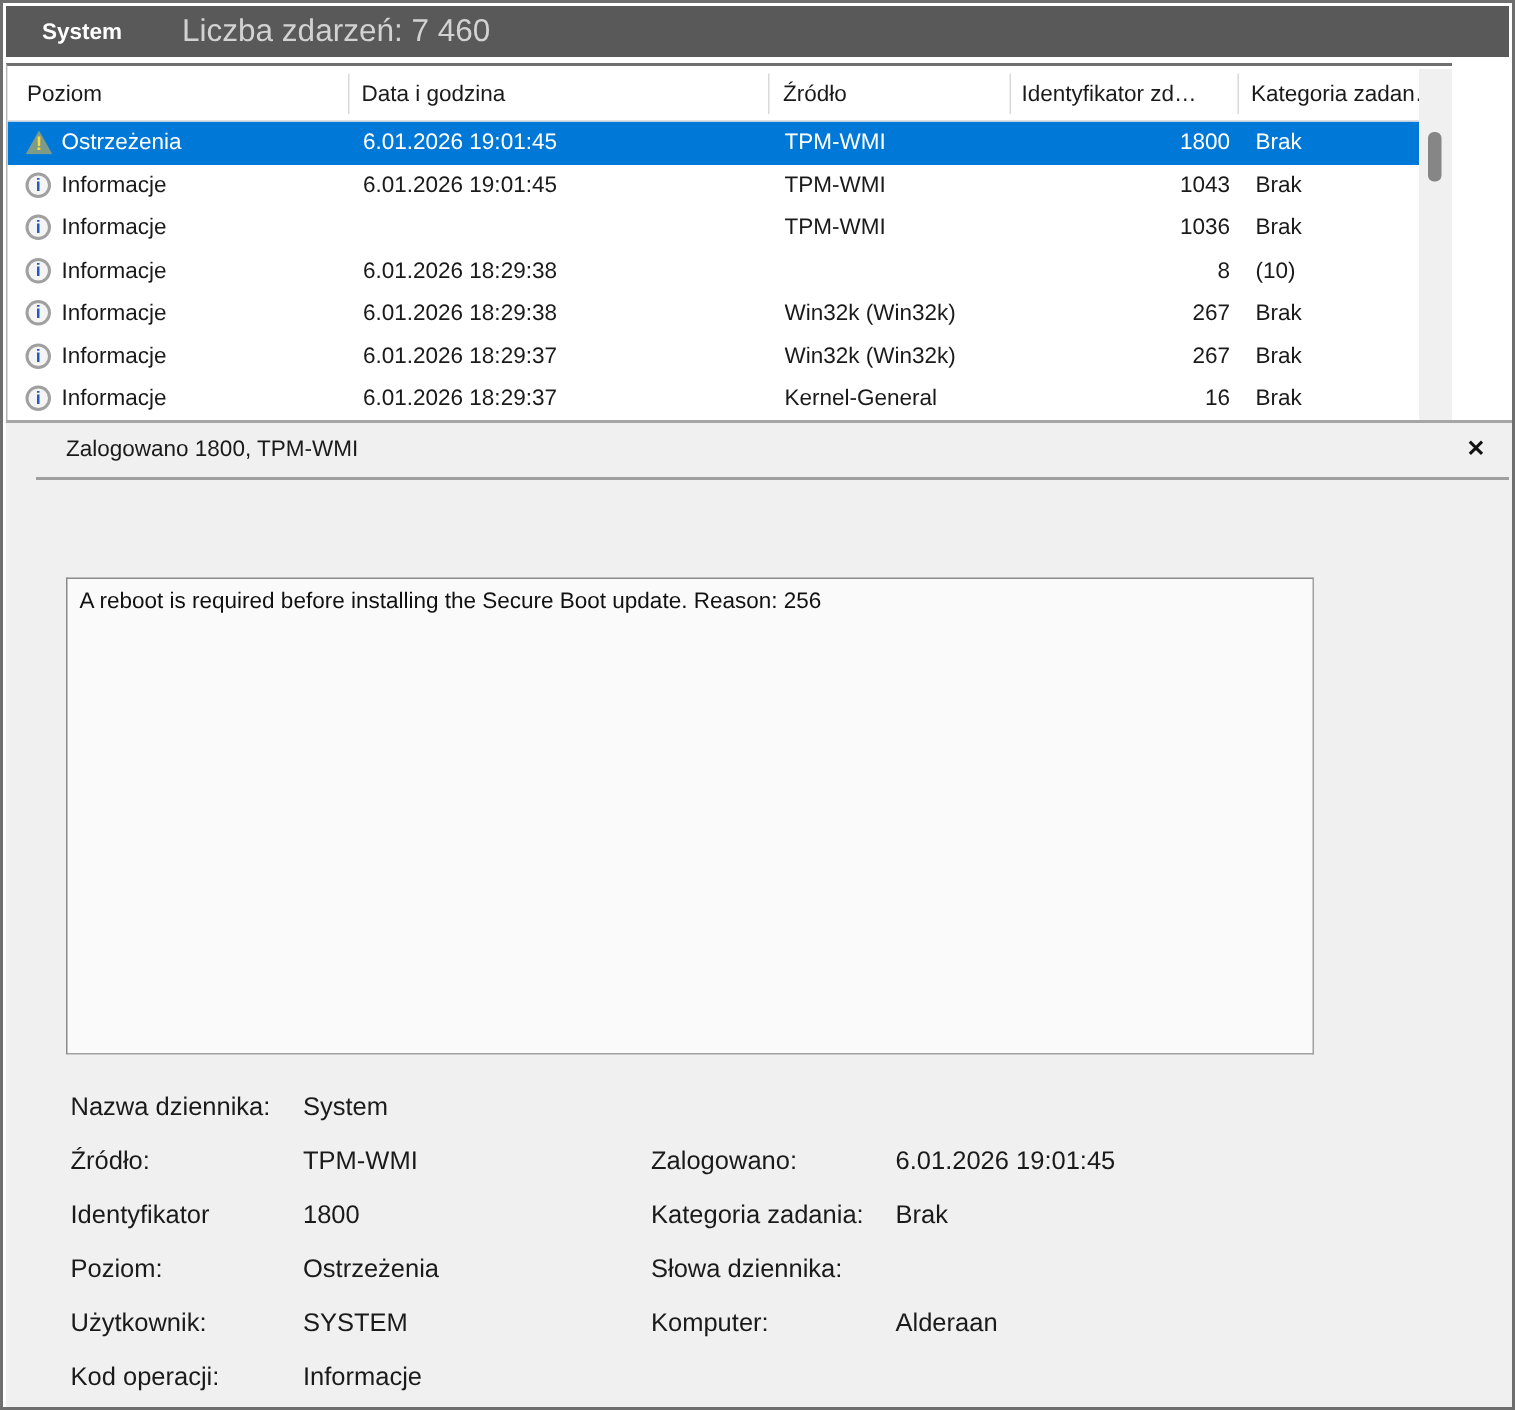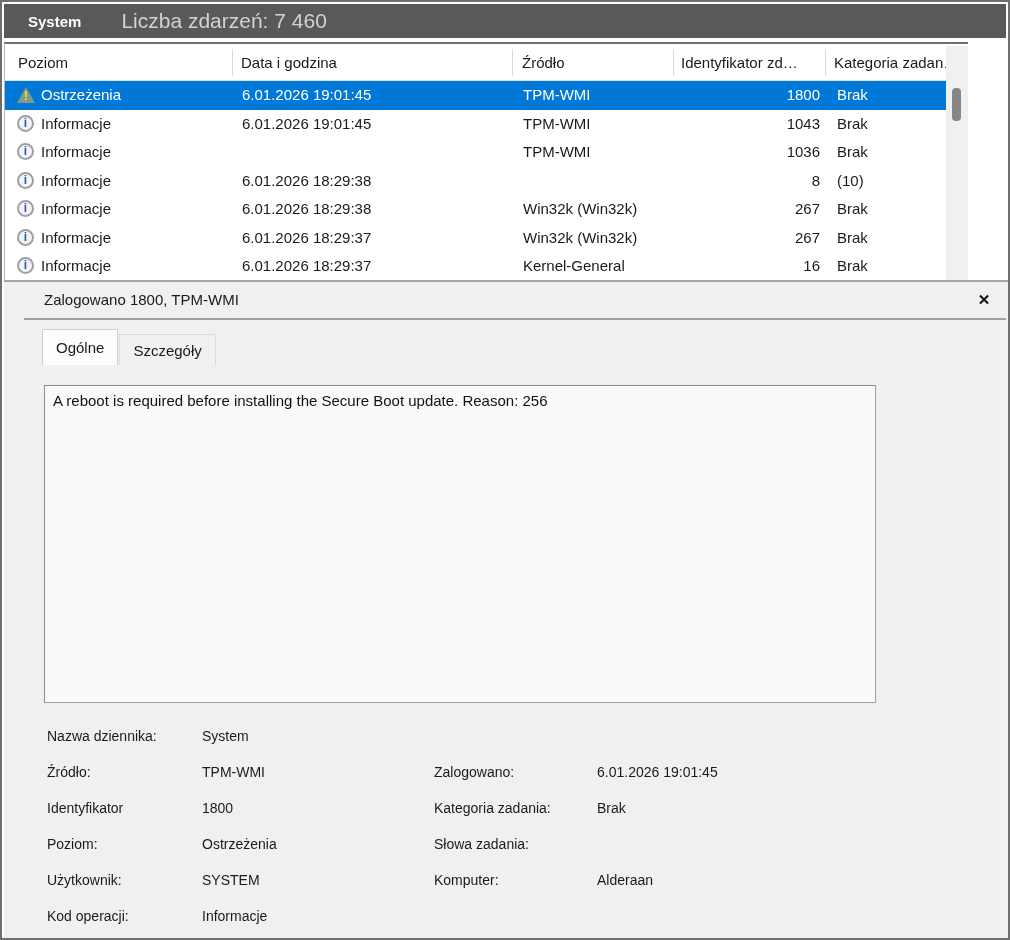--- a/index.html
+++ b/index.html
@@ -72,21 +72,21 @@
   .tab{
     font-size:15px;color:#1a1a1a;padding:0 13px;height:31px;line-height:31px;
     background:#f1f1f1;border:1px solid #dcdcdc;border-bottom:none;margin-right:1px;
   }
   .tab.active{background:#fdfdfd;height:36px;line-height:36px;border-color:#d0d0d0;}
   .msgbox{
     position:absolute;left:40px;top:103px;width:832px;height:318px;
     background:#fafafa;border:1px solid #a0a0a0;border-left-color:#8a8a8a;border-top-color:#8a8a8a;
     padding:6px 8px;font-size:15px;color:#111;overflow:hidden;
   }
-  .fld{position:absolute;font-size:14px;color:#1a1a1a;white-space:nowrap;}
+  .fld{position:absolute;font-size:17px;color:#1a1a1a;white-space:nowrap;}
   .lbl-l{left:43px;}  .val-l{left:198px;}
   .lbl-r{left:430px;} .val-r{left:593px;}
   .r1{top:446px;}.r2{top:482px;}.r3{top:518px;}.r4{top:554px;}.r5{top:590px;}.r6{top:626px;}
 </style>
 </head>
 <body>
 
 <div class="window">
 
   <div class="topbar">
@@ -190,24 +190,20 @@
     <div class="vscroll">
       <div class="vthumb"></div>
     </div>
   </div>
 
   <div class="detail">
     <div class="detail-title">Zalogowano 1800, TPM-WMI</div>
     <div class="close">✕</div>
     <div class="hr"></div>
 
-    <div class="tabs">
-      <div class="tab active">Ogólne</div>
-      <div class="tab">Szczegóły</div>
-    </div>
 
     <div class="msgbox">
       <span>A reboot is required before installing the Secure Boot update. Reason: 256</span>
     </div>
 
     <span class="fld lbl-l r1">Nazwa dziennika:</span>
     <span class="fld val-l r1">System</span>
 
     <span class="fld lbl-l r2">Źródło:</span>
     <span class="fld val-l r2">TPM-WMI</span>
@@ -223,20 +219,20 @@
 
     <span class="fld lbl-l r6">Kod operacji:</span>
     <span class="fld val-l r6">Informacje</span>
 
     <span class="fld lbl-r r2">Zalogowano:</span>
     <span class="fld val-r r2">6.01.2026 19:01:45</span>
 
     <span class="fld lbl-r r3">Kategoria zadania:</span>
     <span class="fld val-r r3">Brak</span>
 
-    <span class="fld lbl-r r4">Słowa zadania:</span>
+    <span class="fld lbl-r r4">Słowa dziennika:</span>
     <span class="fld val-r r4"></span>
 
     <span class="fld lbl-r r5">Komputer:</span>
     <span class="fld val-r r5">Alderaan</span>
   </div>
 
 </div>
 
 </body></html>

